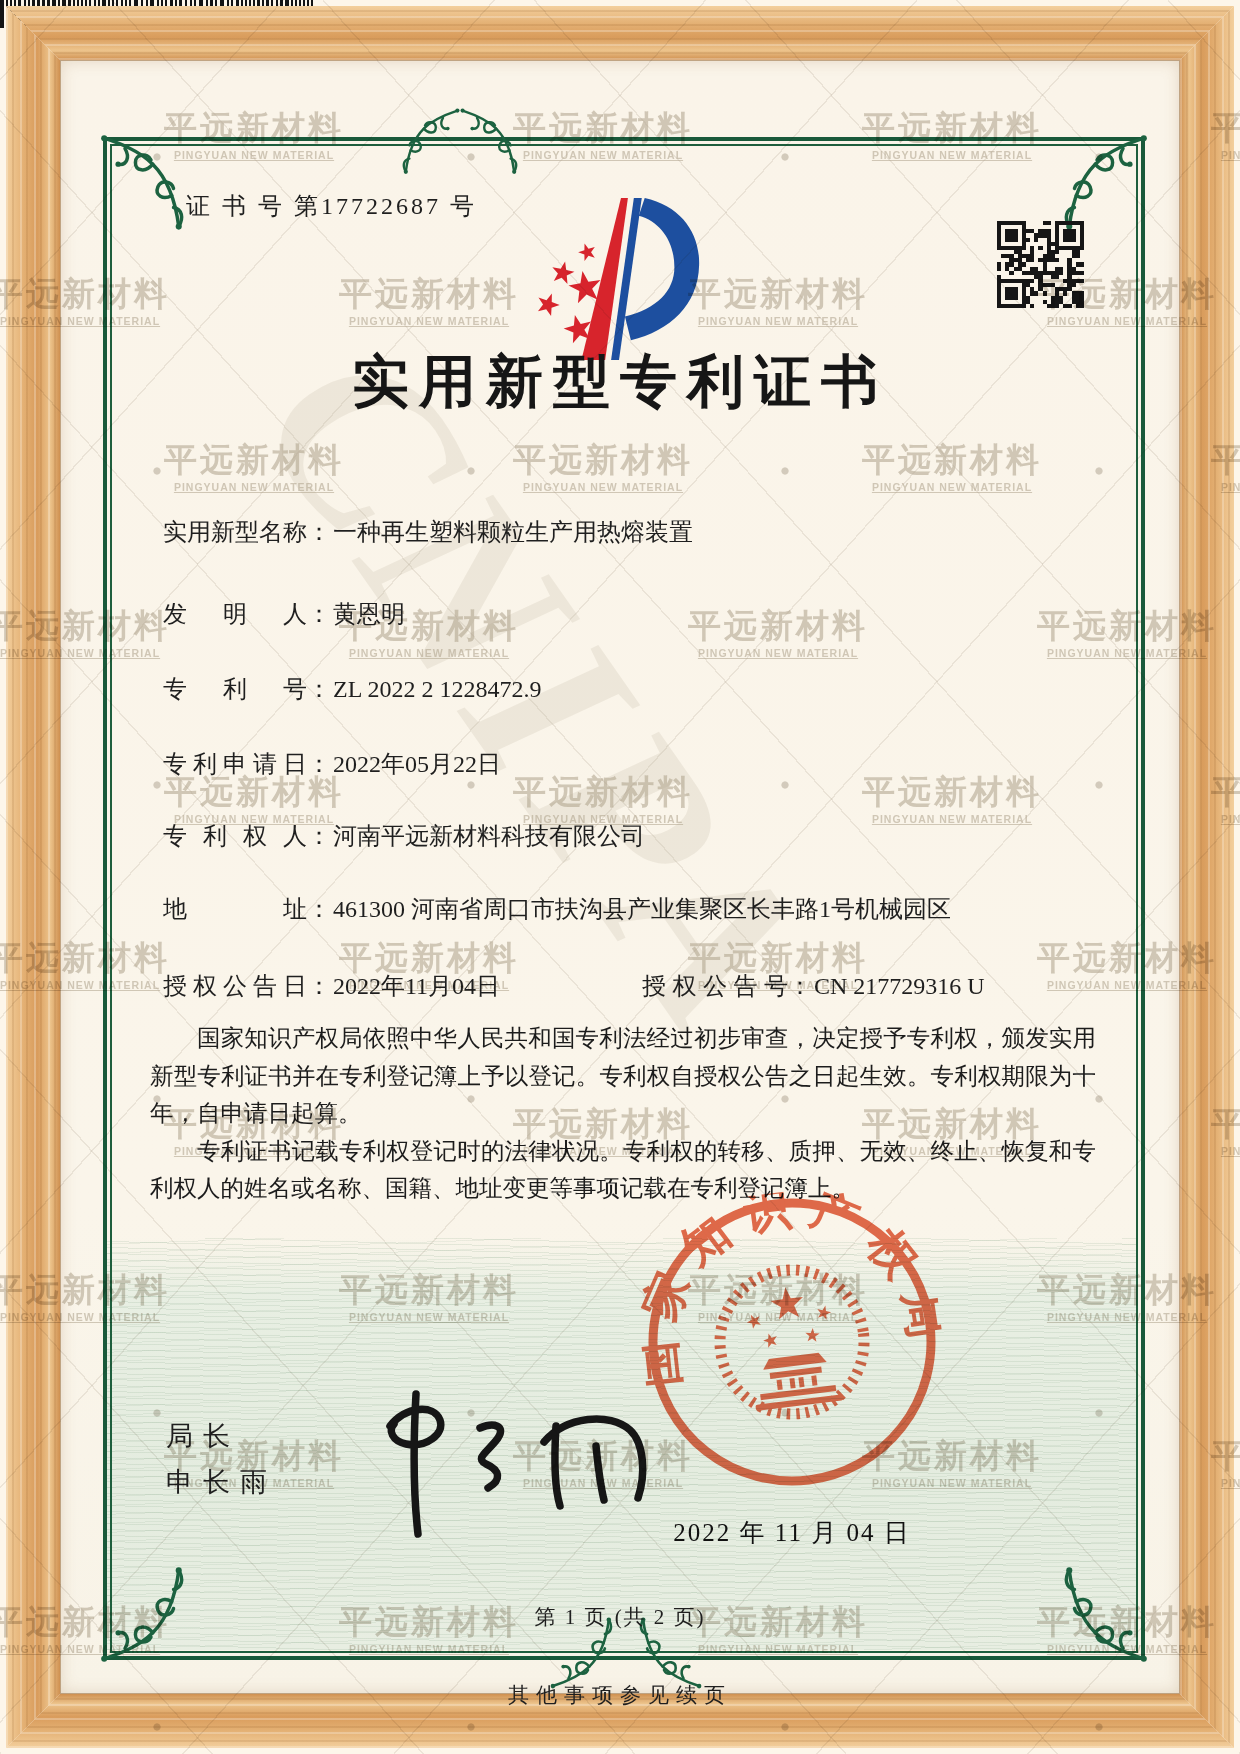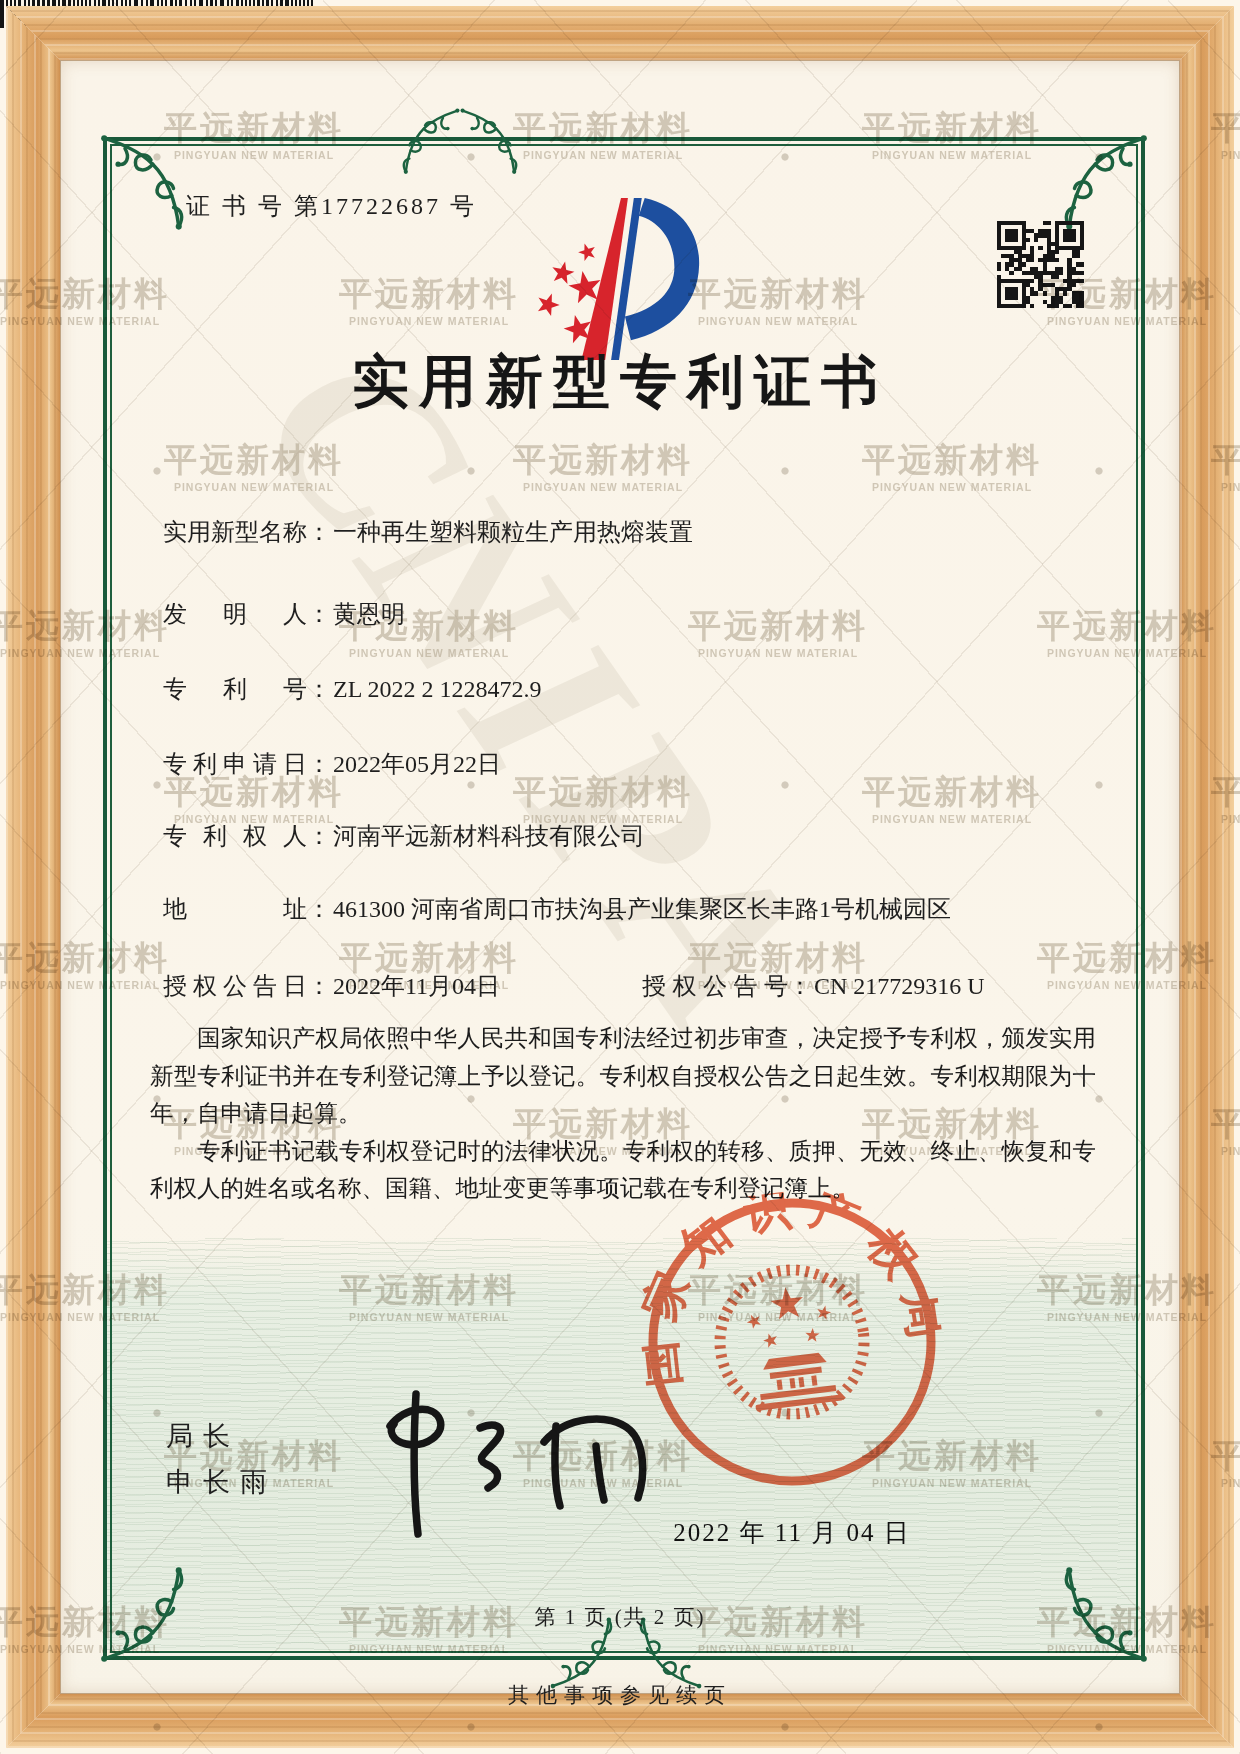--- a/index.html
+++ b/index.html
@@ -96,21 +96,21 @@
   
   #wm{position:absolute;inset:0;z-index:9;pointer-events:none;mix-blend-mode:multiply;
     background-image:
       radial-gradient(circle, rgba(168,158,144,.45) 0 3.2px, rgba(0,0,0,0) 4px),
       repeating-linear-gradient(48deg, rgba(168,158,144,.18) 0 1.4px, rgba(0,0,0,0) 1.4px 157px),
       repeating-linear-gradient(-48deg, rgba(168,158,144,.18) 0 1.4px, rgba(0,0,0,0) 1.4px 157px);
     background-size:314px 314px,auto,auto;}
   .wm{position:absolute;width:210px;text-align:center;color:rgba(176,168,152,.55);}
   .wm-cn{font-size:33px;font-weight:bold;letter-spacing:3px;font-family:"Liberation Sans","DejaVu Sans",sans-serif;}
   .wm-en{font-size:10.5px;font-weight:bold;letter-spacing:1px;margin-top:-2px;
-         font-family:"Liberation Sans","DejaVu Sans",sans-serif;}
+         font-family:"Liberation Sans","DejaVu Sans",sans-serif;text-decoration:underline;}
   .wm-big{position:absolute;left:430px;top:300px;font-size:235px;font-weight:bold;
           letter-spacing:14px;color:rgba(176,166,150,.16);transform:rotate(55deg);
           transform-origin:left top;font-family:"Liberation Serif",serif;font-style:italic;}
 </style>
 </head>
 <body>
 
 <div class="canvas">
 
   <div class="wood wood-h wood-top"></div>

